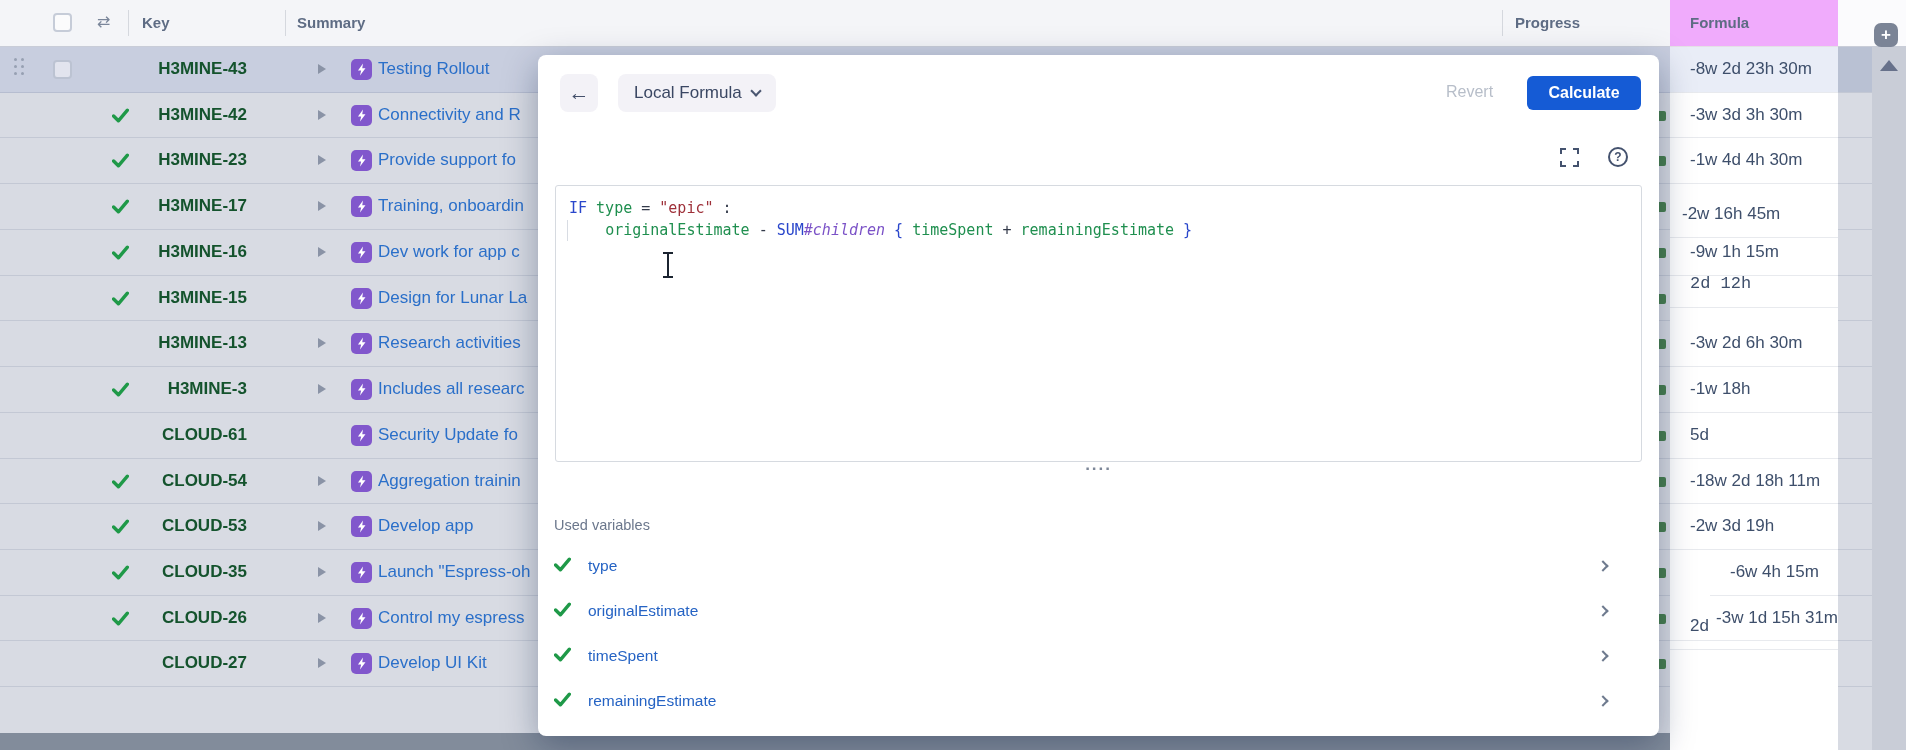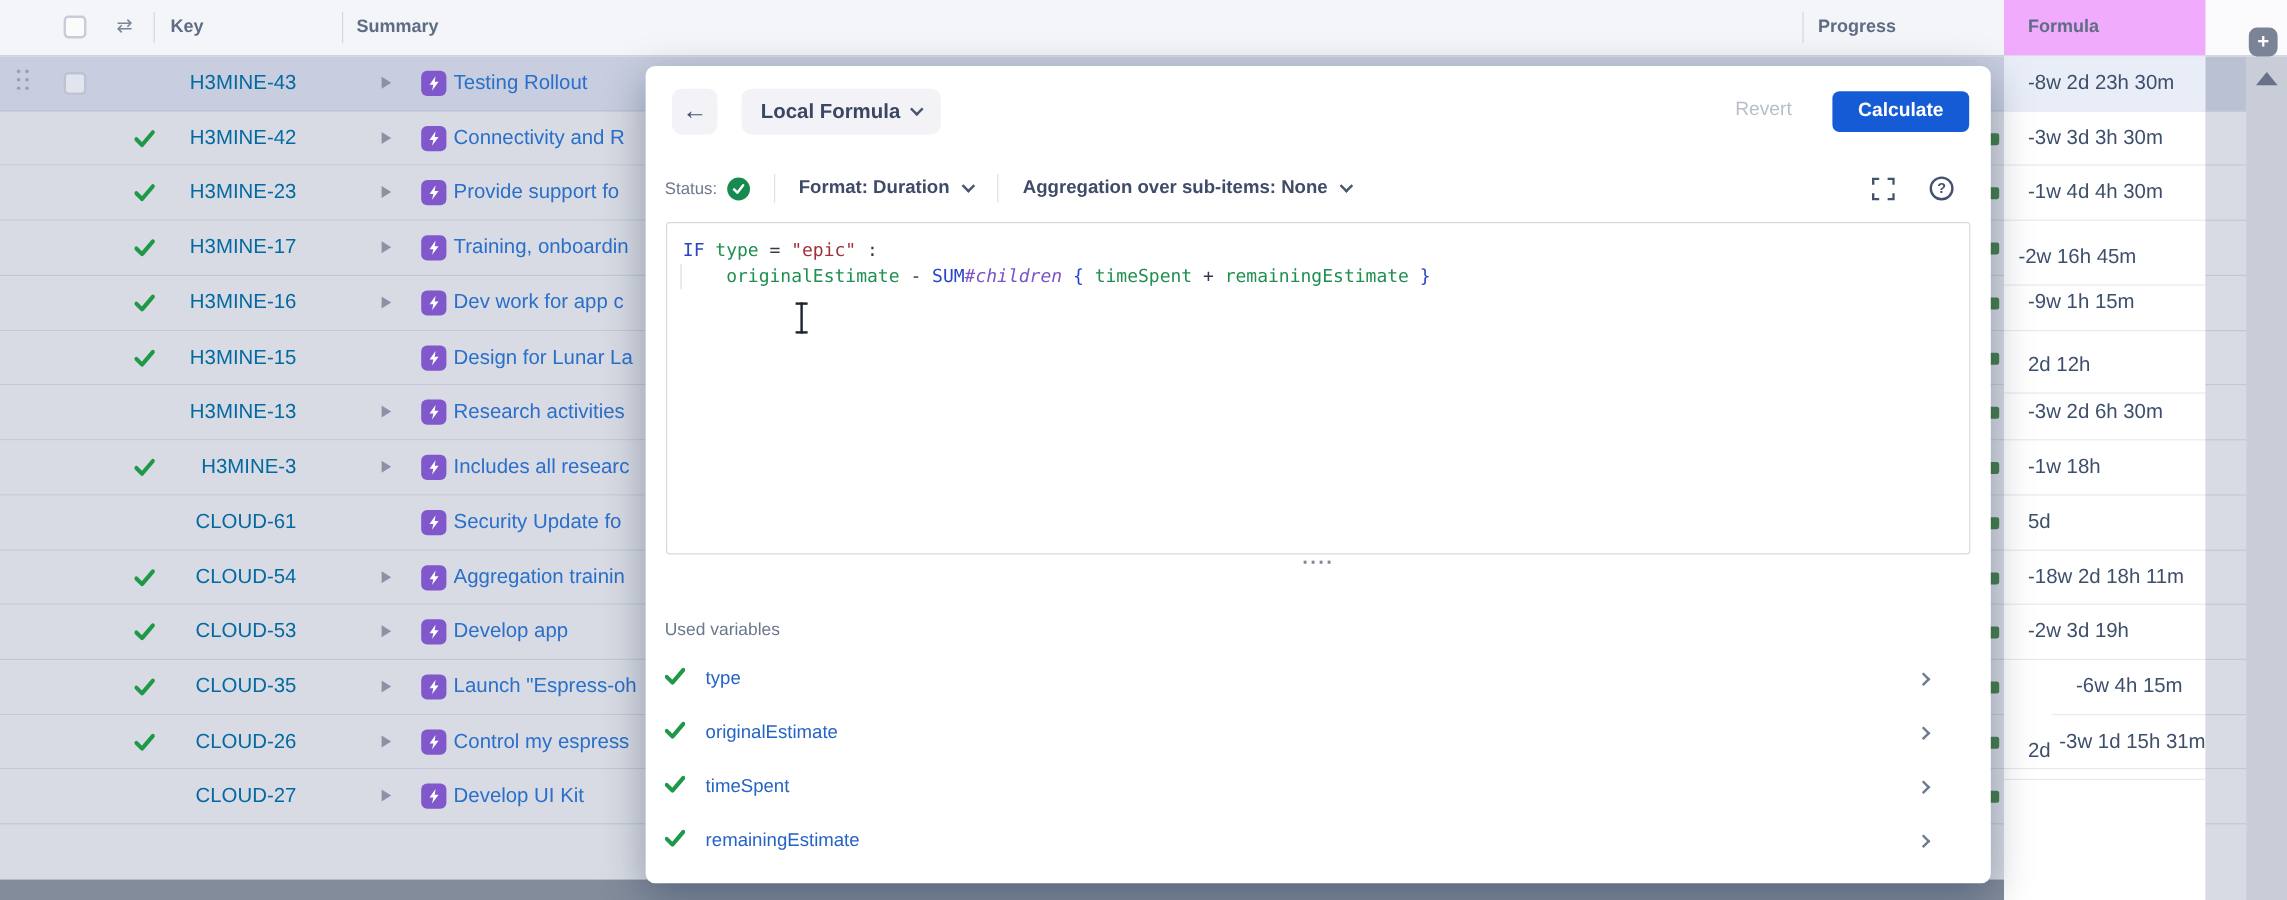--- a/index.html
+++ b/index.html
@@ -27,21 +27,21 @@
   .row { position:absolute; left:0; width:1670px; height:46px; border-bottom:1px solid #c3c8d4;
          background:#d8dbe3; z-index:1; }
   .row.selected { background:#c8cedf; border-bottom:1px solid #b6bdd0; }
   .drag-handle { position:absolute; left:14px; top:11px; width:10px; height:24px;
                  display:grid; grid-template-columns:3px 3px; grid-auto-rows:3px; gap:4px; }
   .drag-handle i { background:#97a0b2; border-radius:50%; }
   .row-checkbox { position:absolute; left:53px; top:13px; width:19px; height:19px; border:2px solid #bcc3d2;
                   border-radius:4px; background:rgba(236,238,243,.7); }
   .done-check { position:absolute; left:112px; top:14px; }
   .key-cell { position:absolute; left:136px; top:12px; width:111px; text-align:right;
-              font-size:17px; color:#0369a1; }
+              font-size:17px; color:#14532d;font-weight:bold; }
   .exp-arrow { position:absolute; left:318px; top:17px; width:0; height:0;
                border-left:8px solid #8a93a6; border-top:5px solid transparent; border-bottom:5px solid transparent; }
   .epic-icon { position:absolute; left:351px; top:12px; width:21px; height:21px; border-radius:5px;
                background:#8157cc; display:flex; align-items:center; justify-content:center; }
   .sum-cell { position:absolute; left:378px; top:12px; width:160px; font-size:17px; color:#2a6fc9;
               white-space:nowrap; overflow:hidden; }
   .sliver { position:absolute; left:1652px; top:18px; width:14px; height:10px; border-radius:2px;
             background:#49804f; }
 
   
@@ -64,21 +64,21 @@
 
   .footer-band { position:absolute; left:0; top:733px; width:1670px; height:17px; background:#828c9b; z-index:3; }
 
   
   .dialog { position:absolute; left:538px; top:55px; width:1121px; height:681px; background:#fff;
             border-radius:8px; box-shadow:0 10px 35px rgba(9,30,66,.35); z-index:20; }
   .back-btn { position:absolute; left:22px; top:19px; width:38px; height:38px; border-radius:8px;
               background:#f3f2f7; color:#44506b; font-size:21px; text-align:center; line-height:37px; }
   .title-chip { position:absolute; left:80px; top:19px; height:38px; border-radius:8px; background:#f3f2f7;
                 display:flex; align-items:center; padding:0 16px; gap:10px; }
-  .title-chip .txt { font-size:17px; font-weight:700; color:#3a4763; }
+  .title-chip .txt { font-size:17px; font-weight:400; color:#3a4763; }
   .chev { width:8px; height:8px; border-right:2px solid #4a5670; border-bottom:2px solid #4a5670;
           transform:rotate(45deg); margin-top:-4px; }
   .revert { position:absolute; left:908px; top:28px; font-size:16px; color:#b7bec9; }
   .calc-btn { position:absolute; left:989px; top:21px; width:114px; height:34px; background:#155bd5;
               border-radius:6px; color:#fff; font-size:16px; font-weight:700; text-align:center; line-height:34px; }
 
   .status-row { position:absolute; left:16px; top:84px; height:36px; display:flex; align-items:center; }
   .status-lab { font-size:14px; color:#6e798e; margin-right:8px; }
   .status-badge { width:19px; height:19px; border-radius:50%; background:#178a50; display:flex;
                   align-items:center; justify-content:center; }
@@ -323,21 +323,21 @@
   <div class="formula-col">
     <div class="formula-head">
       <span>Formula</span>
     </div>
     <div id="fcells">
         <div class="fcell selected" style="top: 47px; height: 45.73px;">-8w 2d 23h 30m</div>
         <div class="fcell" style="top: 92.73px; height: 45.73px;">-3w 3d 3h 30m</div>
         <div class="fcell" style="top: 138.46px; height: 45.73px;">-1w 4d 4h 30m</div>
         <div class="fcell" style="top: 192px; height: 45.73px; padding-left: 12px;">-2w 16h 45m</div>
         <div class="fcell" style="top: 229.92px; height: 45.73px;">-9w 1h 15m</div>
-        <div class="fcell" style="top: 282px; height: 45.73px;">2d 12h</div>
+        <div class="fcell" style="top: 262px; height: 45.73px; font-family: Liberation Mono, monospace;">2d 12h</div>
         <div class="fcell" style="top: 321.38px; height: 45.73px;">-3w 2d 6h 30m</div>
         <div class="fcell" style="top: 367.11px; height: 45.73px;">-1w 18h</div>
         <div class="fcell" style="top: 412.84px; height: 45.73px;">5d</div>
         <div class="fcell" style="top: 458.57px; height: 45.73px;">-18w 2d 18h 11m</div>
         <div class="fcell" style="top: 504.3px; height: 45.73px;">-2w 3d 19h</div>
         <div class="fcell" style="top: 550.03px; height: 45.73px; margin-left: 40px;">-6w 4h 15m</div>
         <div class="fcell" style="top: 595.76px; height: 45.73px; text-align: right;">-3w 1d 15h 31m</div>
         <div class="fcell" style="top: 604px; height: 45.73px;">2d</div>
       </div>
   </div>
@@ -366,34 +366,20 @@
 
   <div class="dialog">
     <div class="back-btn">←</div>
     <div class="title-chip">
       <span class="txt">Local Formula</span>
       <span class="chev"></span>
     </div>
     <span class="revert">Revert</span>
     <div class="calc-btn">Calculate</div>
 
-    <div class="status-row">
-      <span class="status-lab">Status:</span>
-      <span class="status-badge">
-        <svg width="11" height="11" viewBox="0 0 16 16">
-            <path d="M2.5 8.5 L6.5 12.5 L13.5 3.5" stroke="#ffffff" stroke-width="3" fill="none" stroke-linecap="round" stroke-linejoin="round"></path>
-          </svg>
-      </span>
-      <span class="vdiv"></span>
-      <span class="drop-lab">Format: Duration</span>
-      <span class="chev"></span>
-      <span class="vdiv"></span>
-      <span class="drop-lab">Aggregation over sub-items: None</span>
-      <span class="chev"></span>
-    </div>
     <span class="fullscreen-ic">
       <svg width="19" height="19" viewBox="0 0 19 19" fill="none" stroke="#44526e" stroke-width="2">
         <path d="M1 6 V1 H6"></path>
           <path d="M13 1 H18 V6"></path>
           <path d="M18 13 V18 H13"></path>
           <path d="M6 18 H1 V13"></path>
       </svg>
     </span>
     <div class="help-ic">?</div>
 

